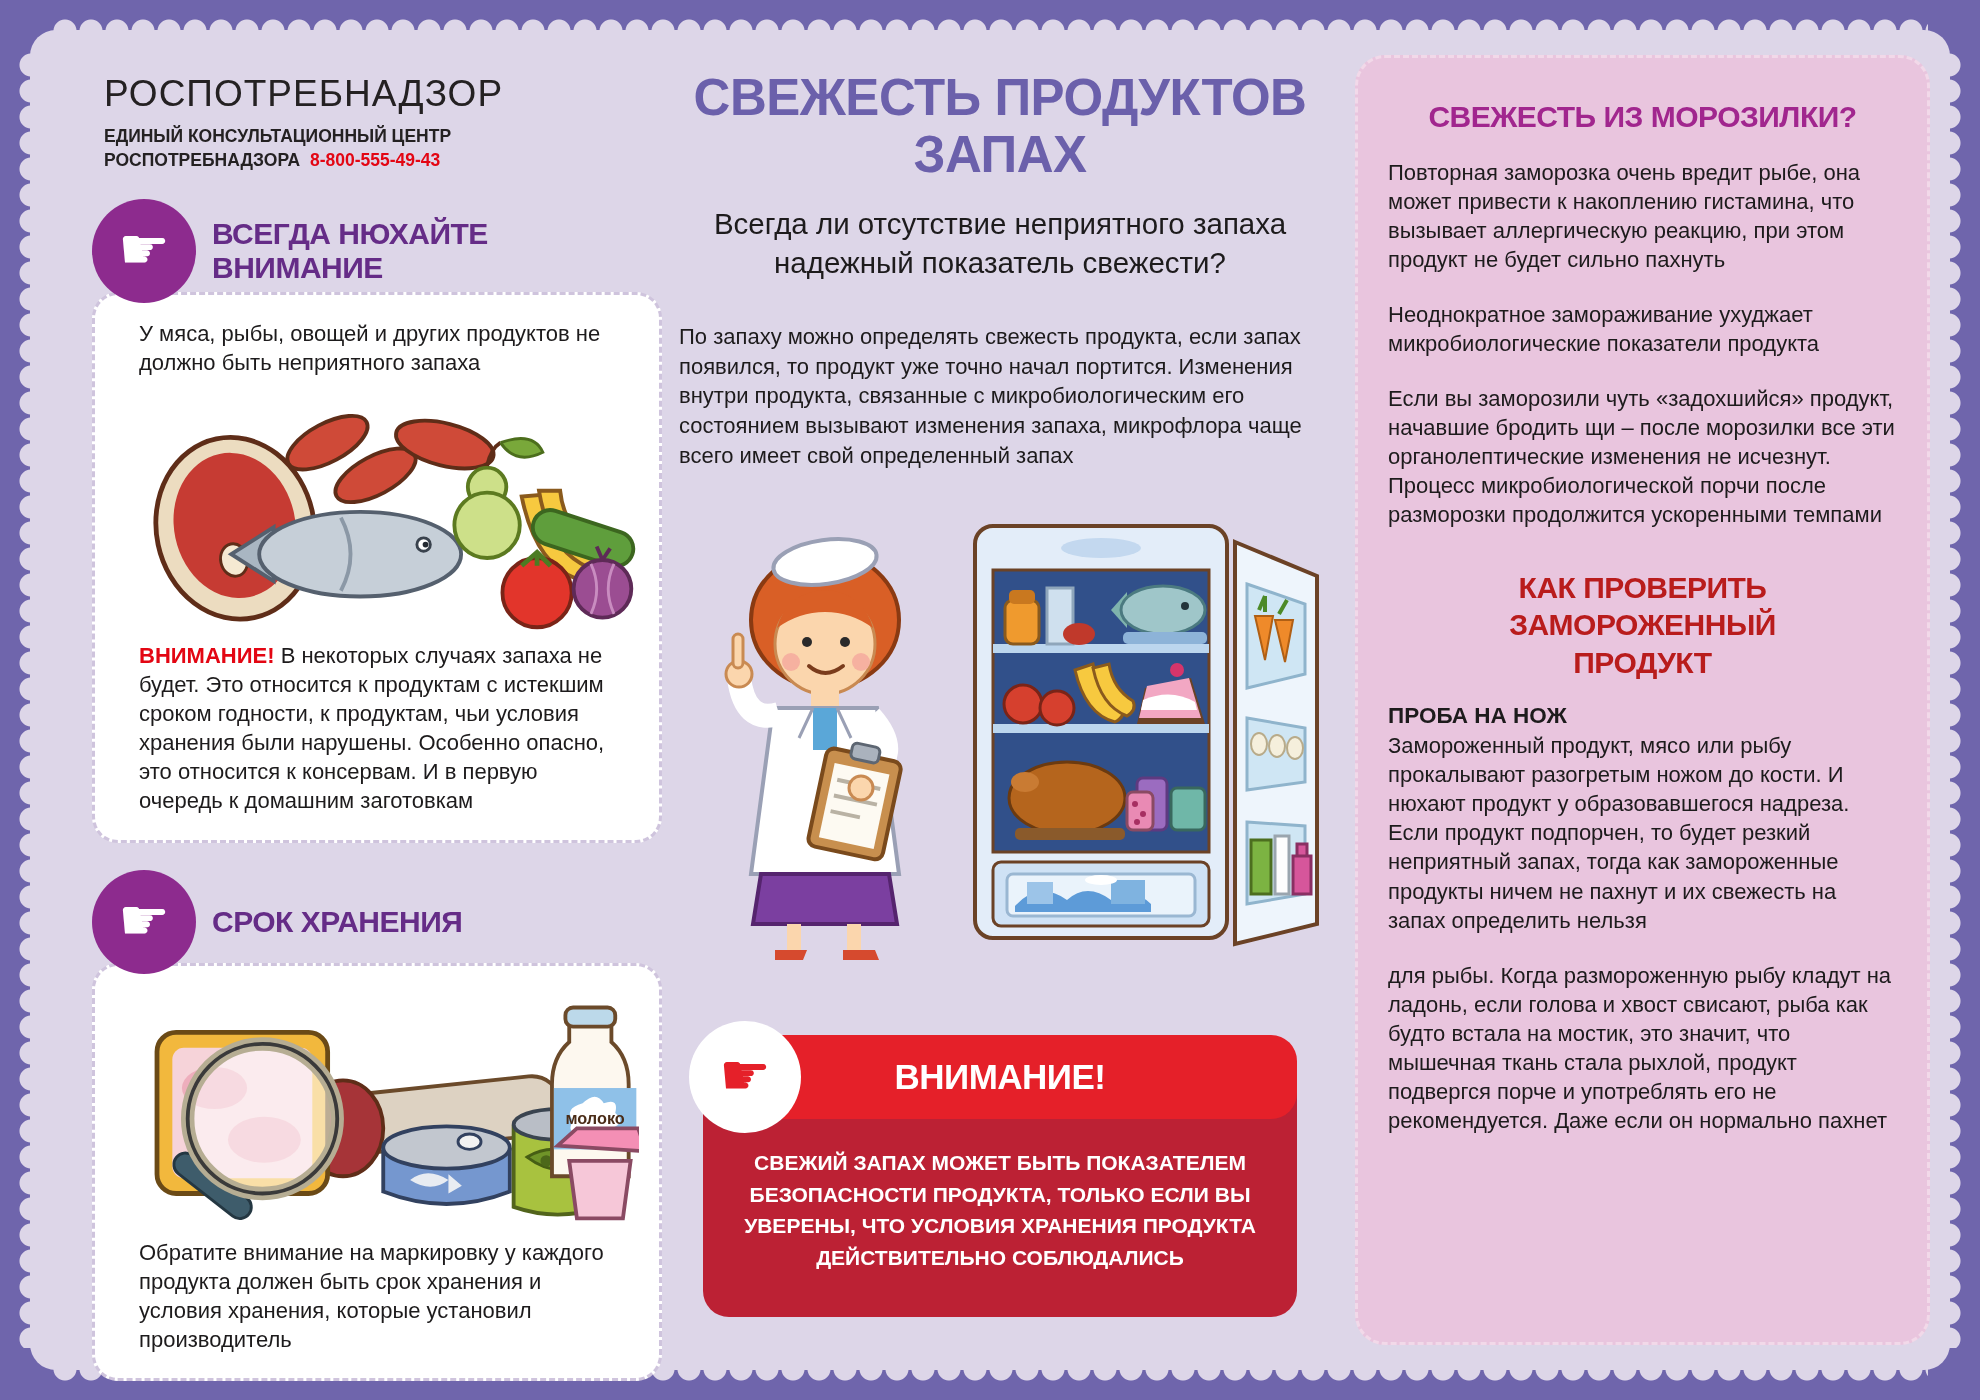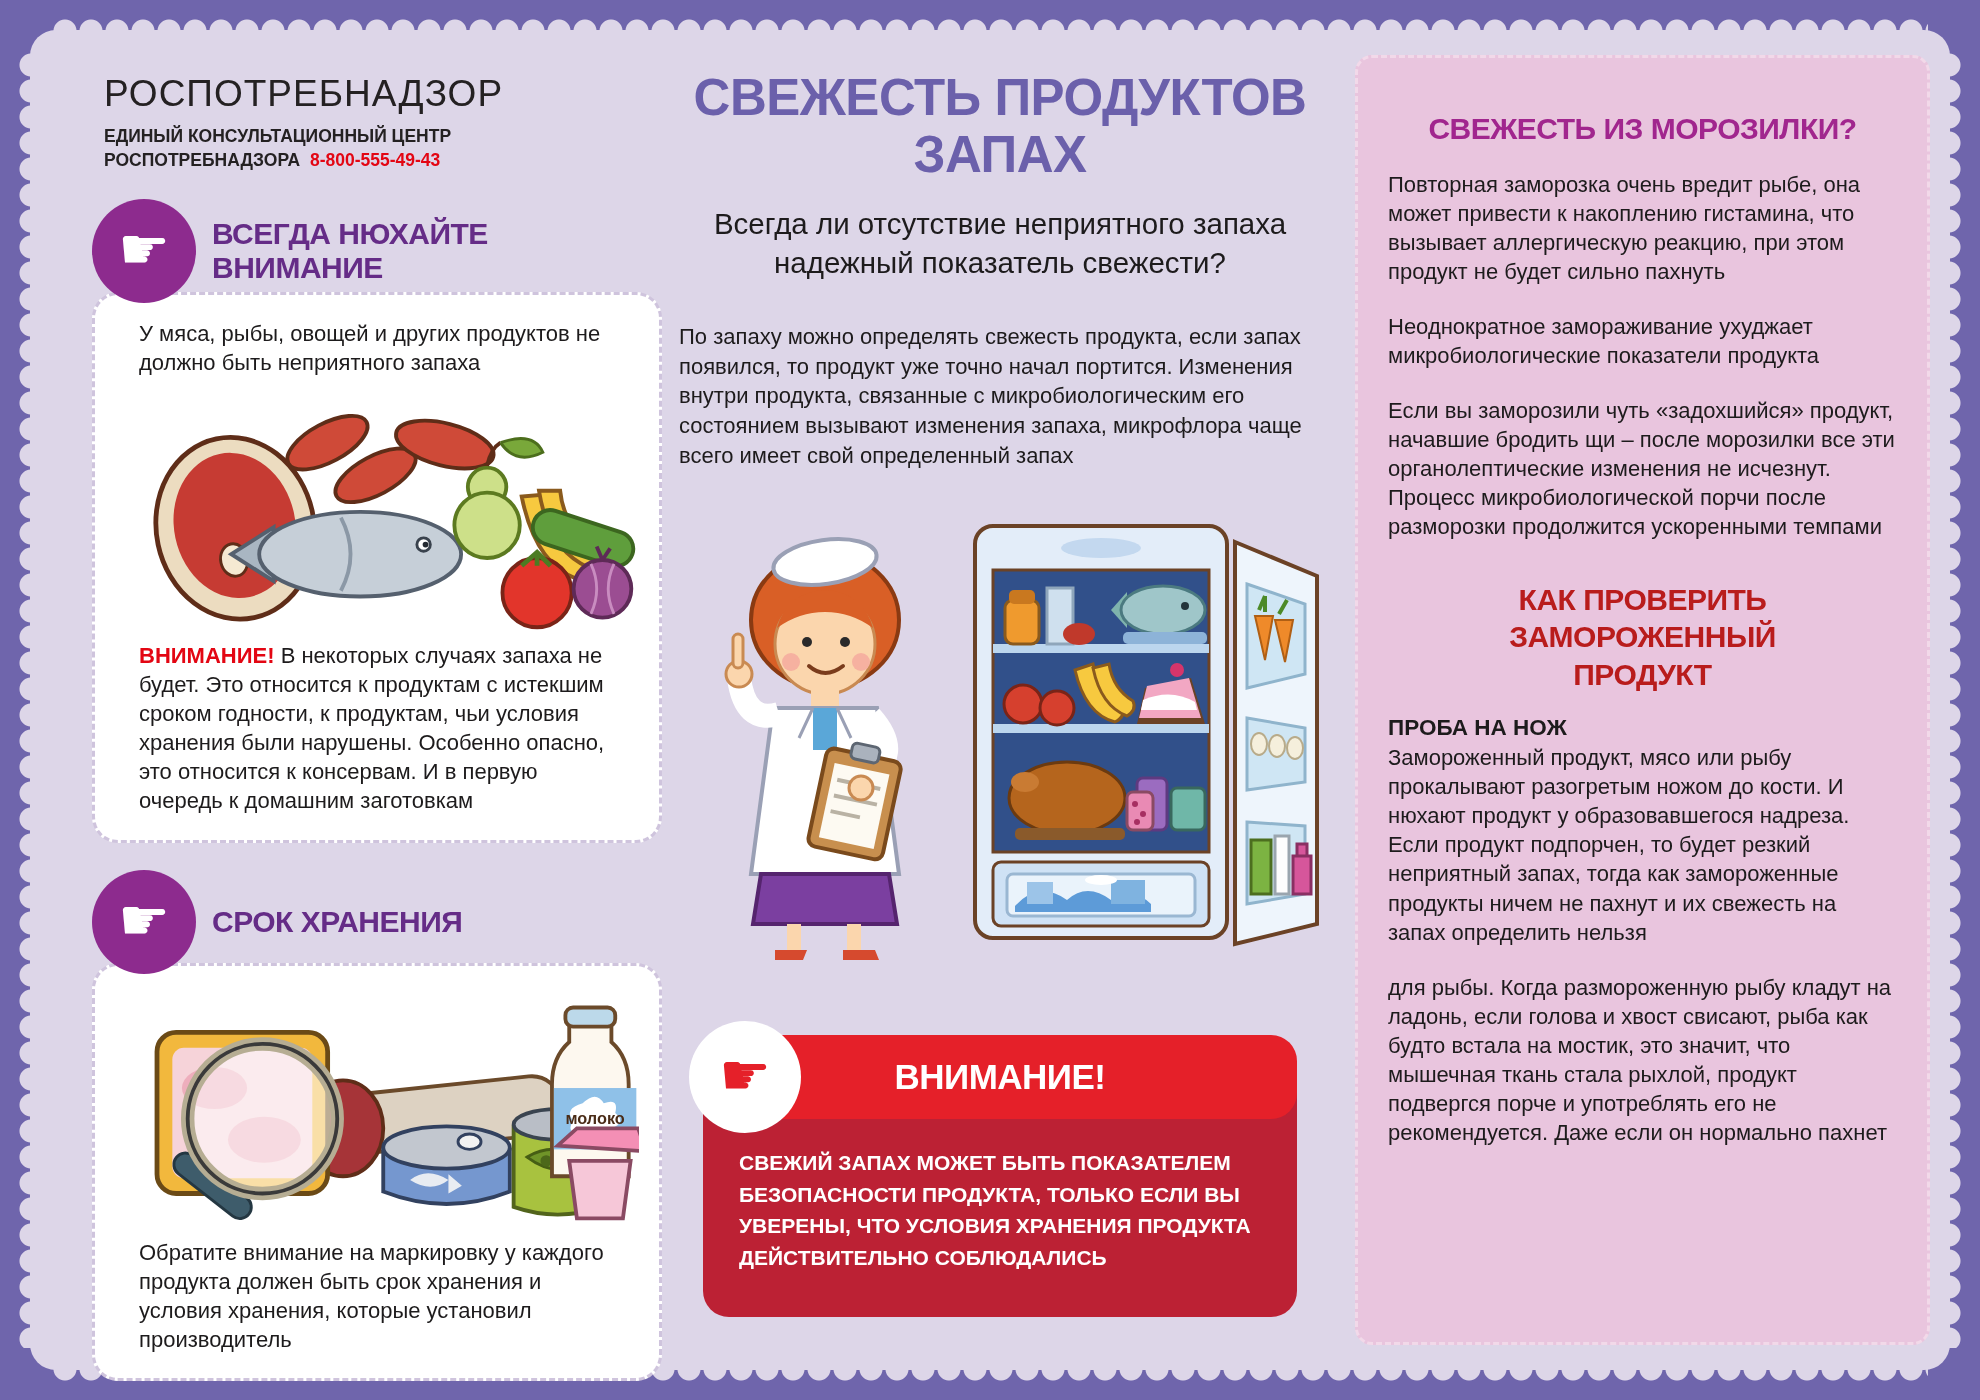--- a/index.html
+++ b/index.html
@@ -23,22 +23,22 @@
   .sc-left{left:-12px;top:22px;bottom:22px;width:13px;
     background:radial-gradient(circle at 100% 50%, #ddd6e8 11px, rgba(0,0,0,0) 12px);
     background-size:13px 26px;background-repeat:repeat-y;}
   .sc-right{right:-12px;top:22px;bottom:22px;width:13px;
     background:radial-gradient(circle at 0% 50%, #ddd6e8 11px, rgba(0,0,0,0) 12px);
     background-size:13px 26px;background-repeat:repeat-y;}
 
   .col-left{position:absolute;left:62px;top:25px;width:570px;}
   .col-center{position:absolute;left:645px;top:25px;width:650px;height:1290px;}
   .panel-right{position:absolute;left:1325px;top:25px;width:575px;height:1290px;
-    background:#e9c5de;border:3px dashed #f2d9e9;border-radius:17px;
-    box-sizing:border-box;padding:46px 30px;}
+    background:#e9c5de;border:3px dashed #f2d9e9;border-radius:30px;
+    box-sizing:border-box;padding:34px 30px;}
 
   .org-title{font-size:37px;letter-spacing:1px;color:#242122;margin:18px 0 10px 12px;}
   .org-sub{font-size:17.5px;font-weight:bold;color:#242122;line-height:1.35;margin-left:12px;}
   .phone{color:#e30613;}
 
   .section-head{display:flex;align-items:center;margin:26px 0 4px 0;height:106px;}
   .hand-circle{width:104px;height:104px;border-radius:50%;background:#8d2b8e;
     display:flex;align-items:center;justify-content:center;flex:0 0 auto;z-index:3;position:relative;}
   .hand-glyph{color:#ffffff;font-size:58px;line-height:1;font-family:"DejaVu Sans",sans-serif;transform:translateY(-2px);}
   .section-title{font-weight:bold;font-size:30px;color:#652c87;margin-left:16px;letter-spacing:-0.5px;}
@@ -55,21 +55,21 @@
   .intro{font-size:22px;line-height:1.35;margin-top:40px;padding:0 4px;}
   .fridge-illu{margin-top:12px;}
 
   .warning-box{position:absolute;left:28px;right:28px;top:980px;height:282px;}
   .warning-head{position:relative;background:#e52029;height:84px;border-radius:26px;
     display:flex;align-items:center;justify-content:center;z-index:2;}
   .warning-head-title{color:#fff;font-weight:bold;font-size:35px;letter-spacing:-0.5px;}
   .warning-body{position:absolute;top:44px;left:0;right:0;bottom:0;background:#bc2134;
     border-radius:0 0 26px 26px;z-index:1;
     display:flex;align-items:center;justify-content:center;padding:40px 36px 16px 36px;box-sizing:border-box;}
-  .warning-body p{margin:0;color:#fff;font-weight:bold;font-size:21px;line-height:1.5;}
+  .warning-body p{margin:0;color:#fff;font-weight:bold;font-size:21px;line-height:1.5;text-align:center;}
   .warning-circle{position:absolute;left:-14px;top:-14px;width:112px;height:112px;background:#ffffff;
     border-radius:50%;display:flex;align-items:center;justify-content:center;z-index:3;}
   .warning-circle .hand-glyph{color:#e52029;}
 
   .p-heading{font-weight:bold;font-size:30px;color:#a1268e;text-align:center;
     line-height:1.25;letter-spacing:-0.5px;margin:6px 0 22px 0;}
   .p-heading2{font-weight:bold;font-size:30px;color:#b91c1c;text-align:center;
     line-height:1.25;letter-spacing:-0.5px;margin:40px 0 22px 0;}
   .panel-right p{font-size:22px;line-height:1.32;margin:0 0 26px 0;}
   .sub-title{font-weight:bold;font-size:22.5px;margin:0 0 2px 0;color:#1d1b1c;}

